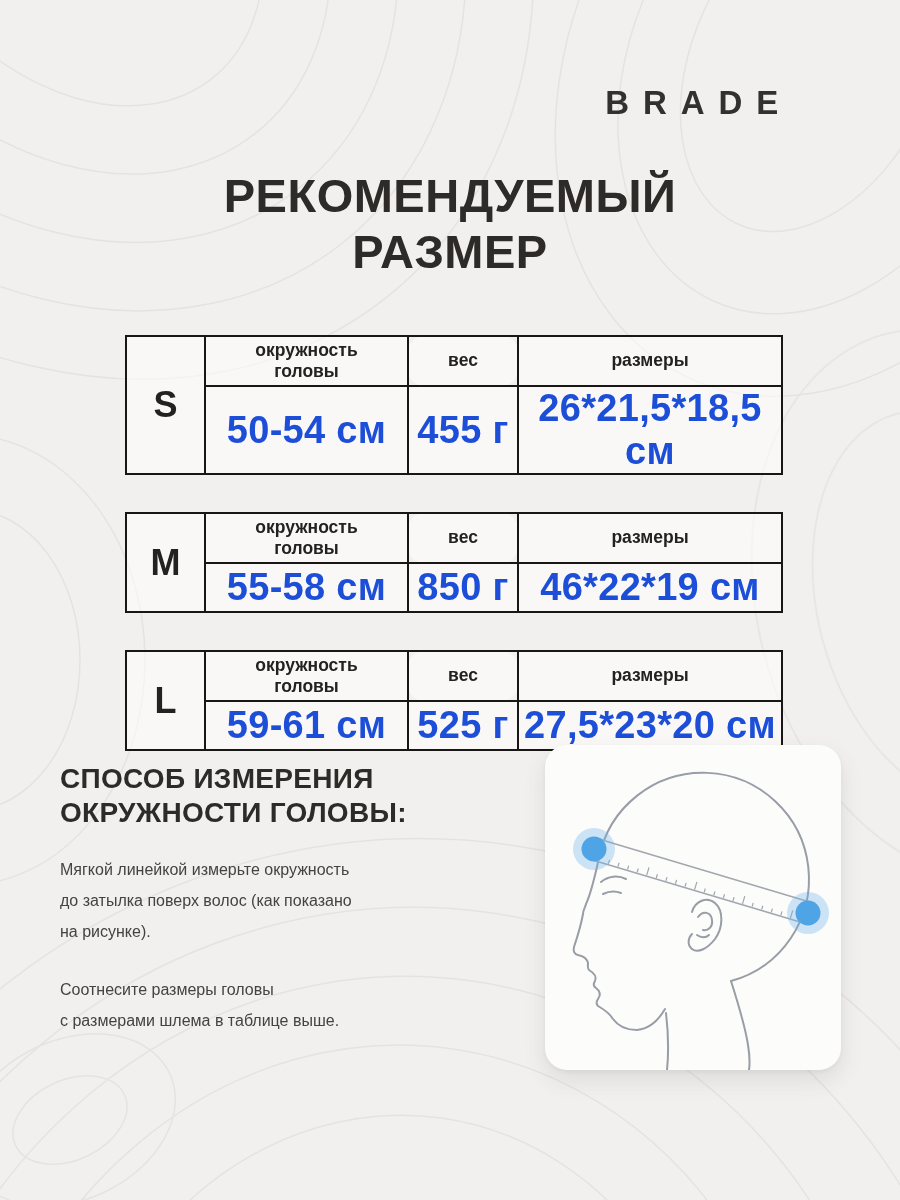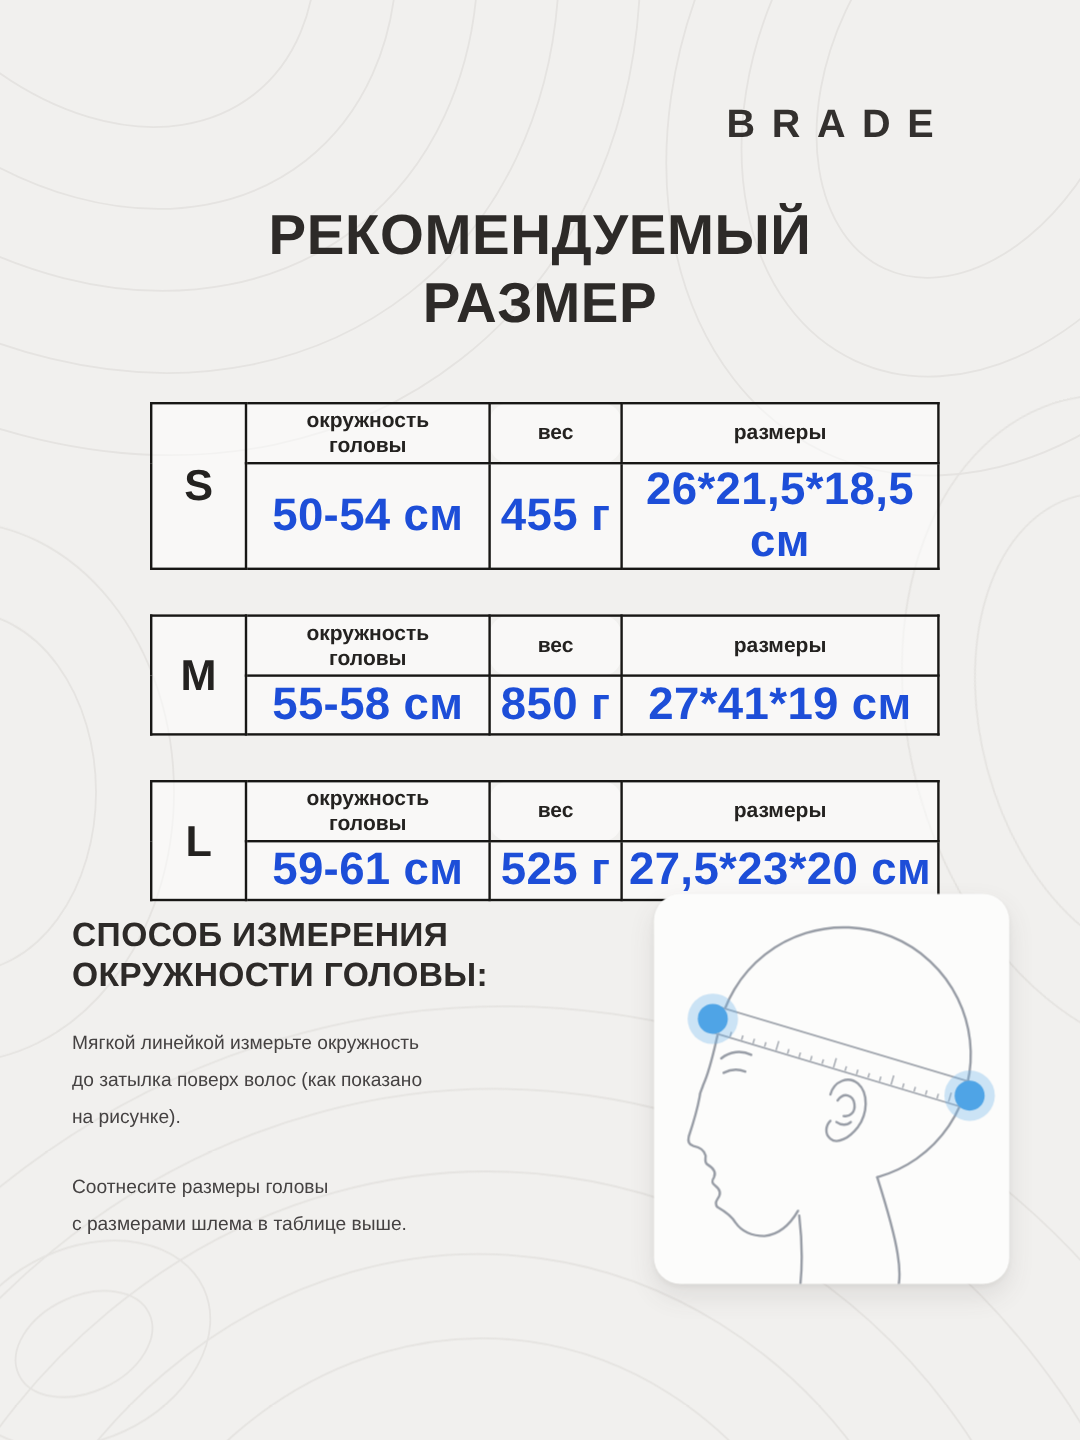--- a/index.html
+++ b/index.html
@@ -127,21 +127,21 @@
       <th class="hdr col-circ">
         <div>окружность</div>
         <div>головы</div>
       </th>
       <th class="hdr col-weight">вес</th>
       <th class="hdr col-dims">размеры</th>
     </tr>
     <tr>
       <td class="val">55-58 см</td>
       <td class="val">850 г</td>
-      <td class="val">27*41*19 см</td>
+      <td class="val">46*22*19 см</td>
     </tr>
   </tbody>
     </table>
 
   <table class="size-table">
     <tbody>
         <tr>
       <td class="size-cell" rowspan="2">L</td>
       <th class="hdr col-circ">
         <div>окружность</div>

